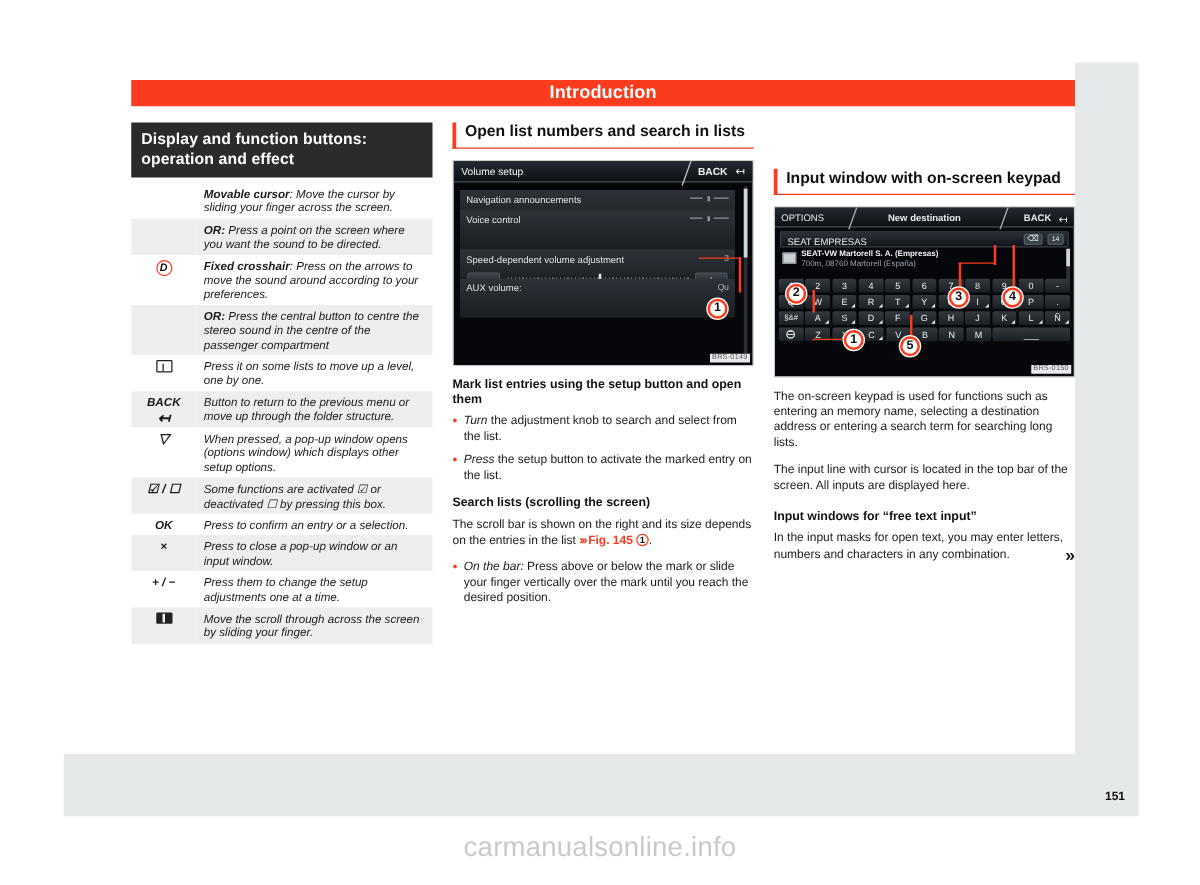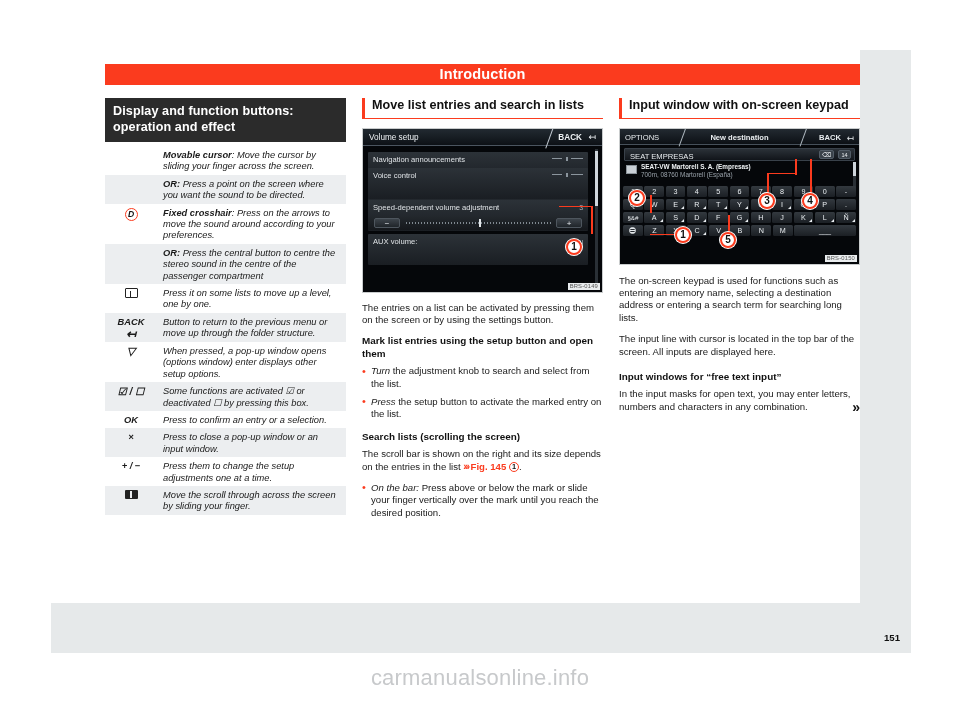--- a/index.html
+++ b/index.html
@@ -37,21 +37,21 @@
     letter-spacing: .1px;
   }
   .columns {
     position: absolute;
     left: 105px; top: 98px;
     width: 755px; height: 540px;
   }
   .col { position: absolute; top: 0; width: 241px; }
   .col-1 { left: 0; }
   .col-2 { left: 257px; }
-  .col-3 { left: 514px; }
+  .col-3 { left: 514px; margin-top: 37px; }
 
   
   .dark-head {
     background: #2b2b2b;
     color: #ffffff;
     font-size: 12.6px;
     font-weight: 700;
     line-height: 15.5px;
     padding: 6px 8px 7px 8px;
     letter-spacing: .1px;
@@ -317,21 +317,21 @@
         <td class="sym">
           <span class="sym-stack">
             <span>BACK</span>
             <span class="g-back-arrow">↤</span>
           </span>
         </td>
         <td>Button to return to the previous menu or move up through the folder structure.</td>
       </tr>
       <tr class="plain">
         <td class="sym"><span class="g-tri">▽</span></td>
-        <td>When pressed, a pop-up window opens (options window) enter displays other setup options.</td>
+        <td>When pressed, a pop-up window opens (options window) which displays other setup options.</td>
       </tr>
       <tr class="shade">
         <td class="sym"><span class="g-chk">☑ / ☐</span></td>
         <td>Some functions are activated ☑ or deactivated ☐ by pressing this box.</td>
       </tr>
       <tr class="plain">
         <td class="sym">OK</td>
         <td>Press to confirm an entry or a selection.</td>
       </tr>
       <tr class="shade">
@@ -344,21 +344,21 @@
       </tr>
       <tr class="shade">
         <td class="sym"><span class="g-scroll"></span></td>
         <td>Move the scroll through across the screen by sliding your finger.</td>
       </tr>
     </tbody>
       </table>
   </div>
 
   <div class="col col-2">
-    <div class="sect-head">Move list entries and search in lists</div>
+    <div class="sect-head">Open list numbers and search in lists</div>
 
     <div class="fig-box">
       <div class="fig-screen" style="height:163px;">
         <div class="ife">
           <div class="ife-top">
             <div class="t-slash"></div>
             <span class="t-title">Volume setup</span>
             <span class="t-back">BACK</span>
             <span class="t-backic">↤</span>
           </div>
@@ -390,21 +390,21 @@
             <span class="lab">Speed-dependent volume adjustment</span>
             <span class="val">3</span>
           </div>
 
           <div class="ife-adj" style="top:87px;">
             <span class="ife-btn" style="left:6px;">−</span>
             <span class="ife-track"></span>
             <span class="ife-btn" style="right:6px;">+</span>
           </div>
 
-          <div class="ife-row" style="top:105px;">
+          <div class="ife-row" style="top:94px;">
             <span class="lab">AUX volume:</span>
             <span class="val">Qu</span>
           </div>
 
           <div class="ife-scroll">
               <i></i>
             </div>
 
           <div class="lead" style="left:196px; top:77px; width:34px; height:1.6px;"></div>
           <div class="lead" style="left:228px; top:77px; width:1.6px; height:28px;"></div>
@@ -413,21 +413,20 @@
           <div class="code-tag">BRS-0149</div>
         </div>
         <div class="fig-cap">
           <span class="lbl">Fig. 145</span>
           <span>Entries on a setup menu list.</span>
         </div>
       </div>
     </div>
 
     <div style="height:9px"></div>
-    <div class="ptext">The entries on a list can be activated by pressing them on the screen or by using the settings button.</div>
     <div class="sub-head">Mark list entries using the setup button and open them</div>
     <div class="bullet"><em>Turn</em><span> the adjustment knob to search and select from the list.</span></div>
     <div class="bullet"><em>Press</em><span> the setup button to activate the marked entry on the list.</span></div>
     <div style="height:4px"></div>
     <div class="sub-head">Search lists (scrolling the screen)</div>
     <div class="ptext" style="margin-bottom:3px;">
       <span>The scroll bar is shown on the right and its size depends on the entries in the list</span>
       <span class="xref"><span class="arrows">›››</span><span>Fig. 145</span></span>
       <span class="ocircle">1</span><span>.</span>
     </div>

